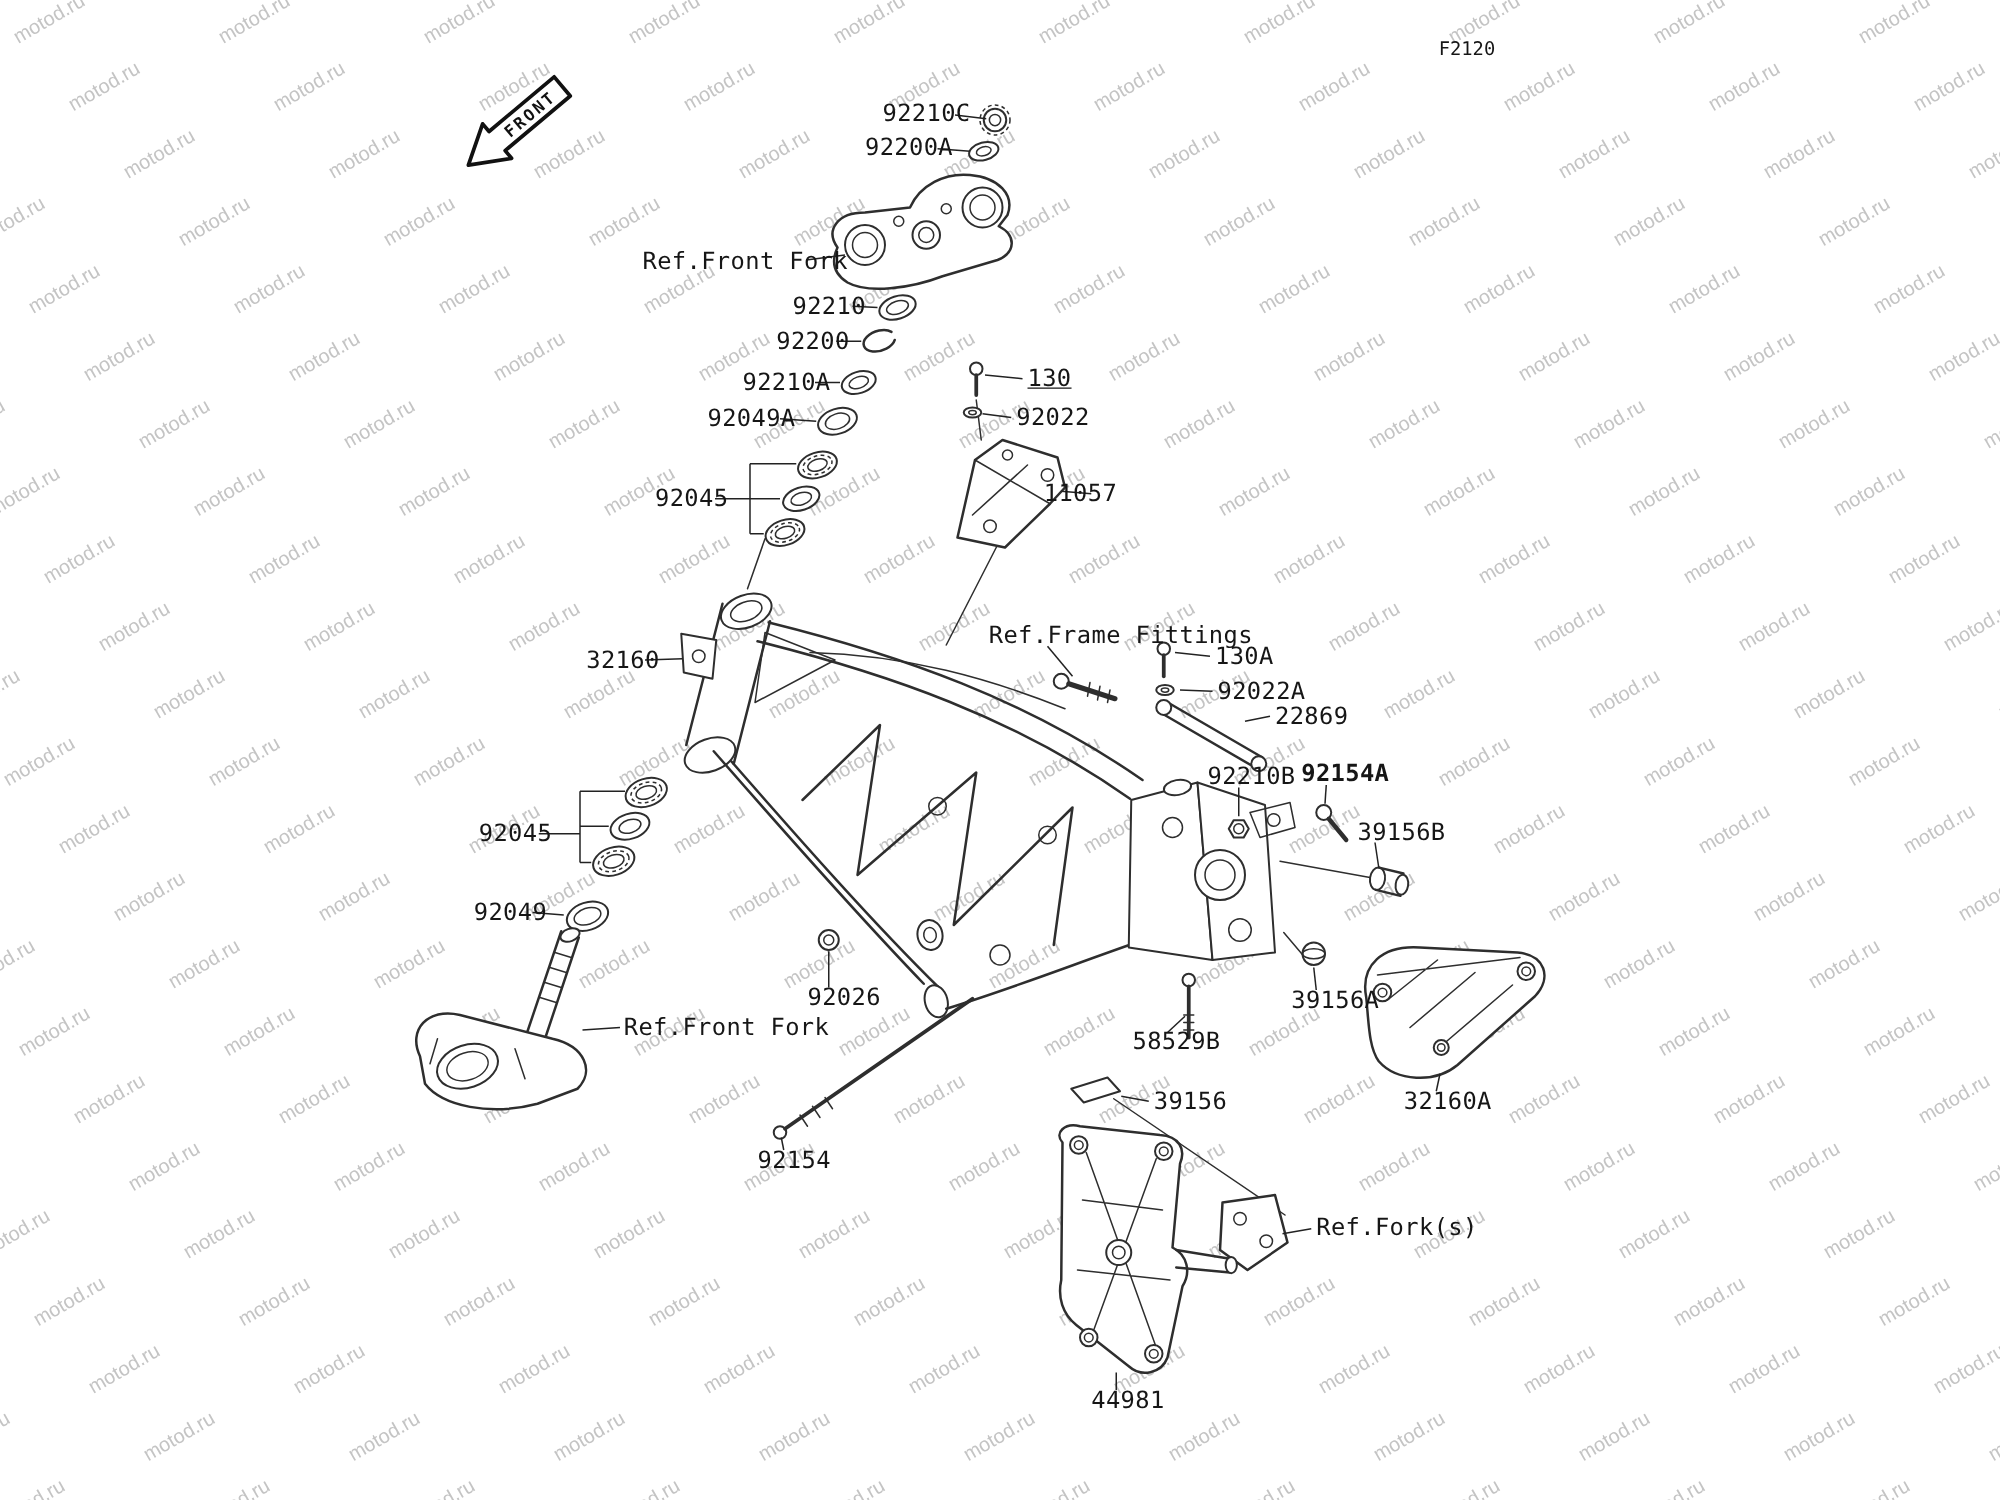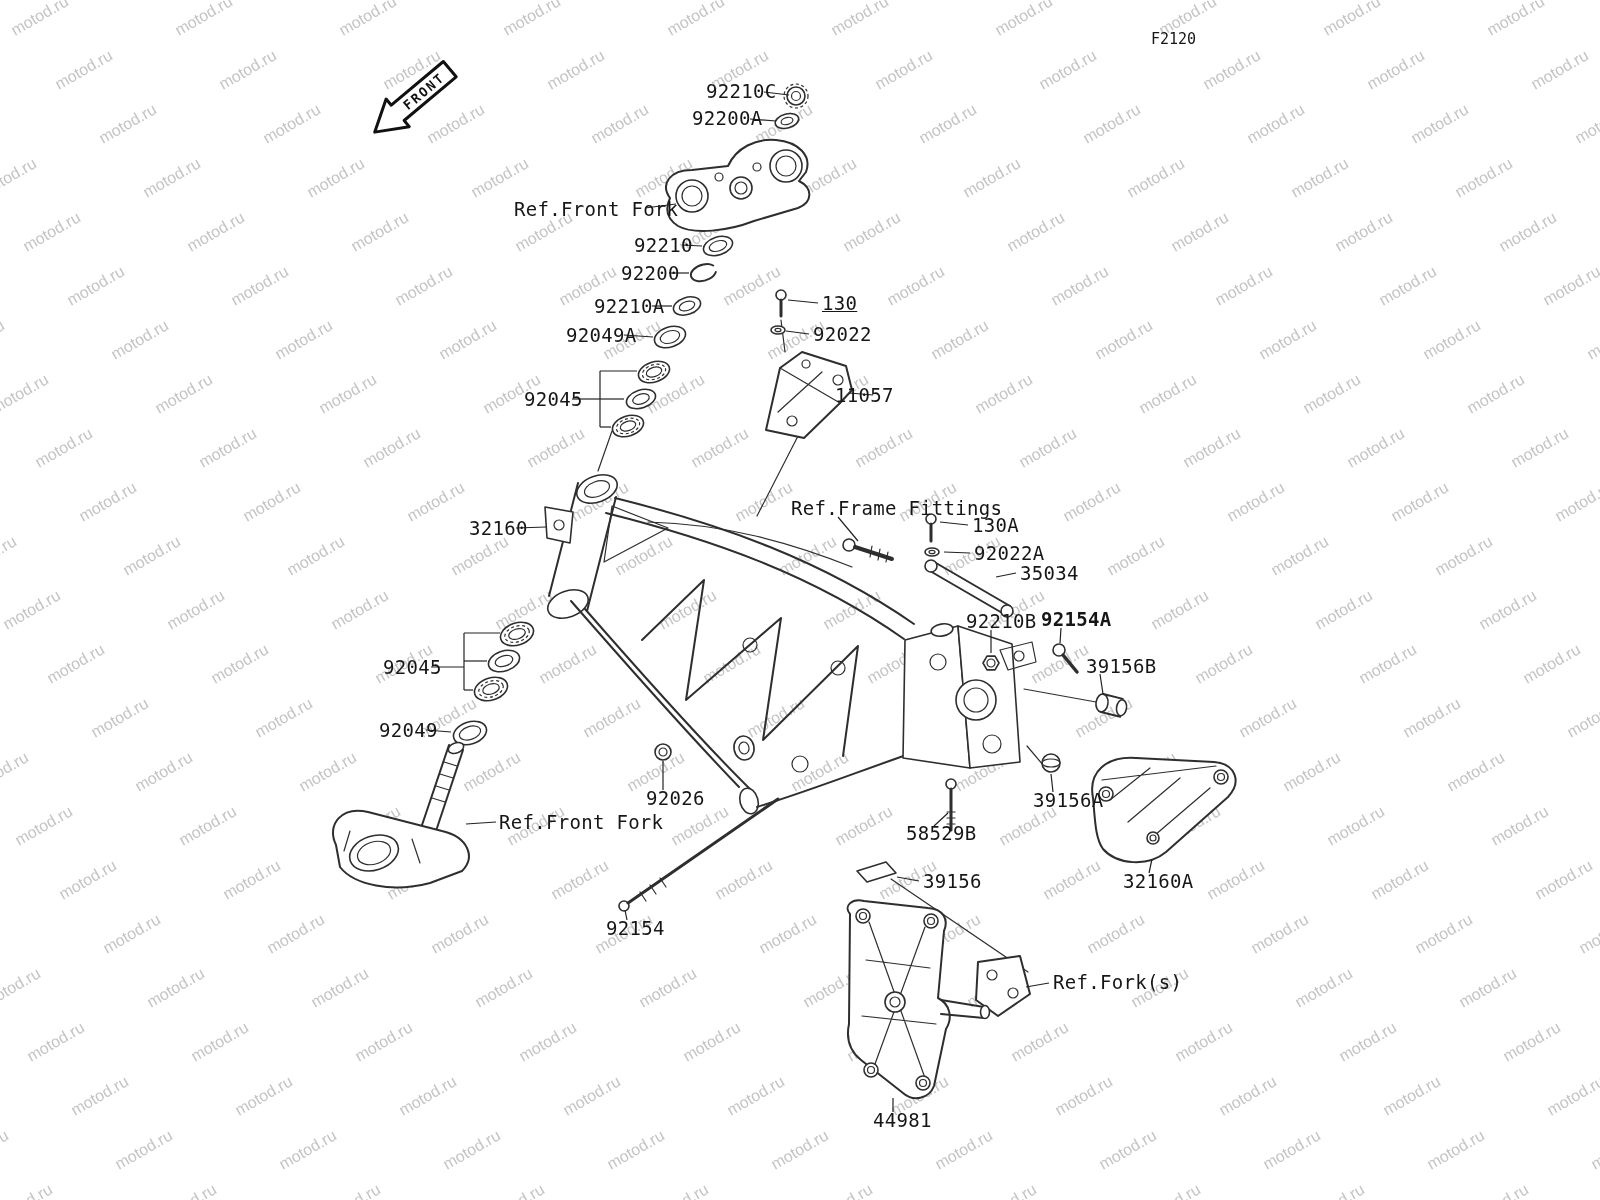--- a/index.html
+++ b/index.html
@@ -573,21 +573,21 @@
       <div class="lbl" style="left: 621px; top: 273px;">92200</div>
       <div class="lbl" style="left: 594px; top: 306px;">92210A</div>
       <div class="lbl" style="left: 566px; top: 335px;">92049A</div>
       <div class="lbl" style="left: 524px; top: 399px;">92045</div>
       <div class="lbl" style="left: 822px; top: 303px; text-decoration: underline;">130</div>
       <div class="lbl" style="left: 813px; top: 334px;">92022</div>
       <div class="lbl" style="left: 835px; top: 395px;">11057</div>
       <div class="lbl" style="left: 791px; top: 508px;">Ref.Frame Fittings</div>
       <div class="lbl" style="left: 972px; top: 525px;">130A</div>
       <div class="lbl" style="left: 974px; top: 553px;">92022A</div>
-      <div class="lbl" style="left: 1020px; top: 573px;">35034</div>
+      <div class="lbl" style="left: 1020px; top: 573px;">22869</div>
       <div class="lbl" style="left: 469px; top: 528px;">32160</div>
       <div class="lbl" style="left: 966px; top: 621px;">92210B</div>
       <div class="lbl" style="left: 1041px; top: 619px; font-weight: bold;">92154A</div>
       <div class="lbl" style="left: 1086px; top: 666px;">39156B</div>
       <div class="lbl" style="left: 383px; top: 667px;">92045</div>
       <div class="lbl" style="left: 379px; top: 730px;">92049</div>
       <div class="lbl" style="left: 646px; top: 798px;">92026</div>
       <div class="lbl" style="left: 499px; top: 822px;">Ref.Front Fork</div>
       <div class="lbl" style="left: 906px; top: 833px;">58529B</div>
       <div class="lbl" style="left: 1033px; top: 800px;">39156A</div>

